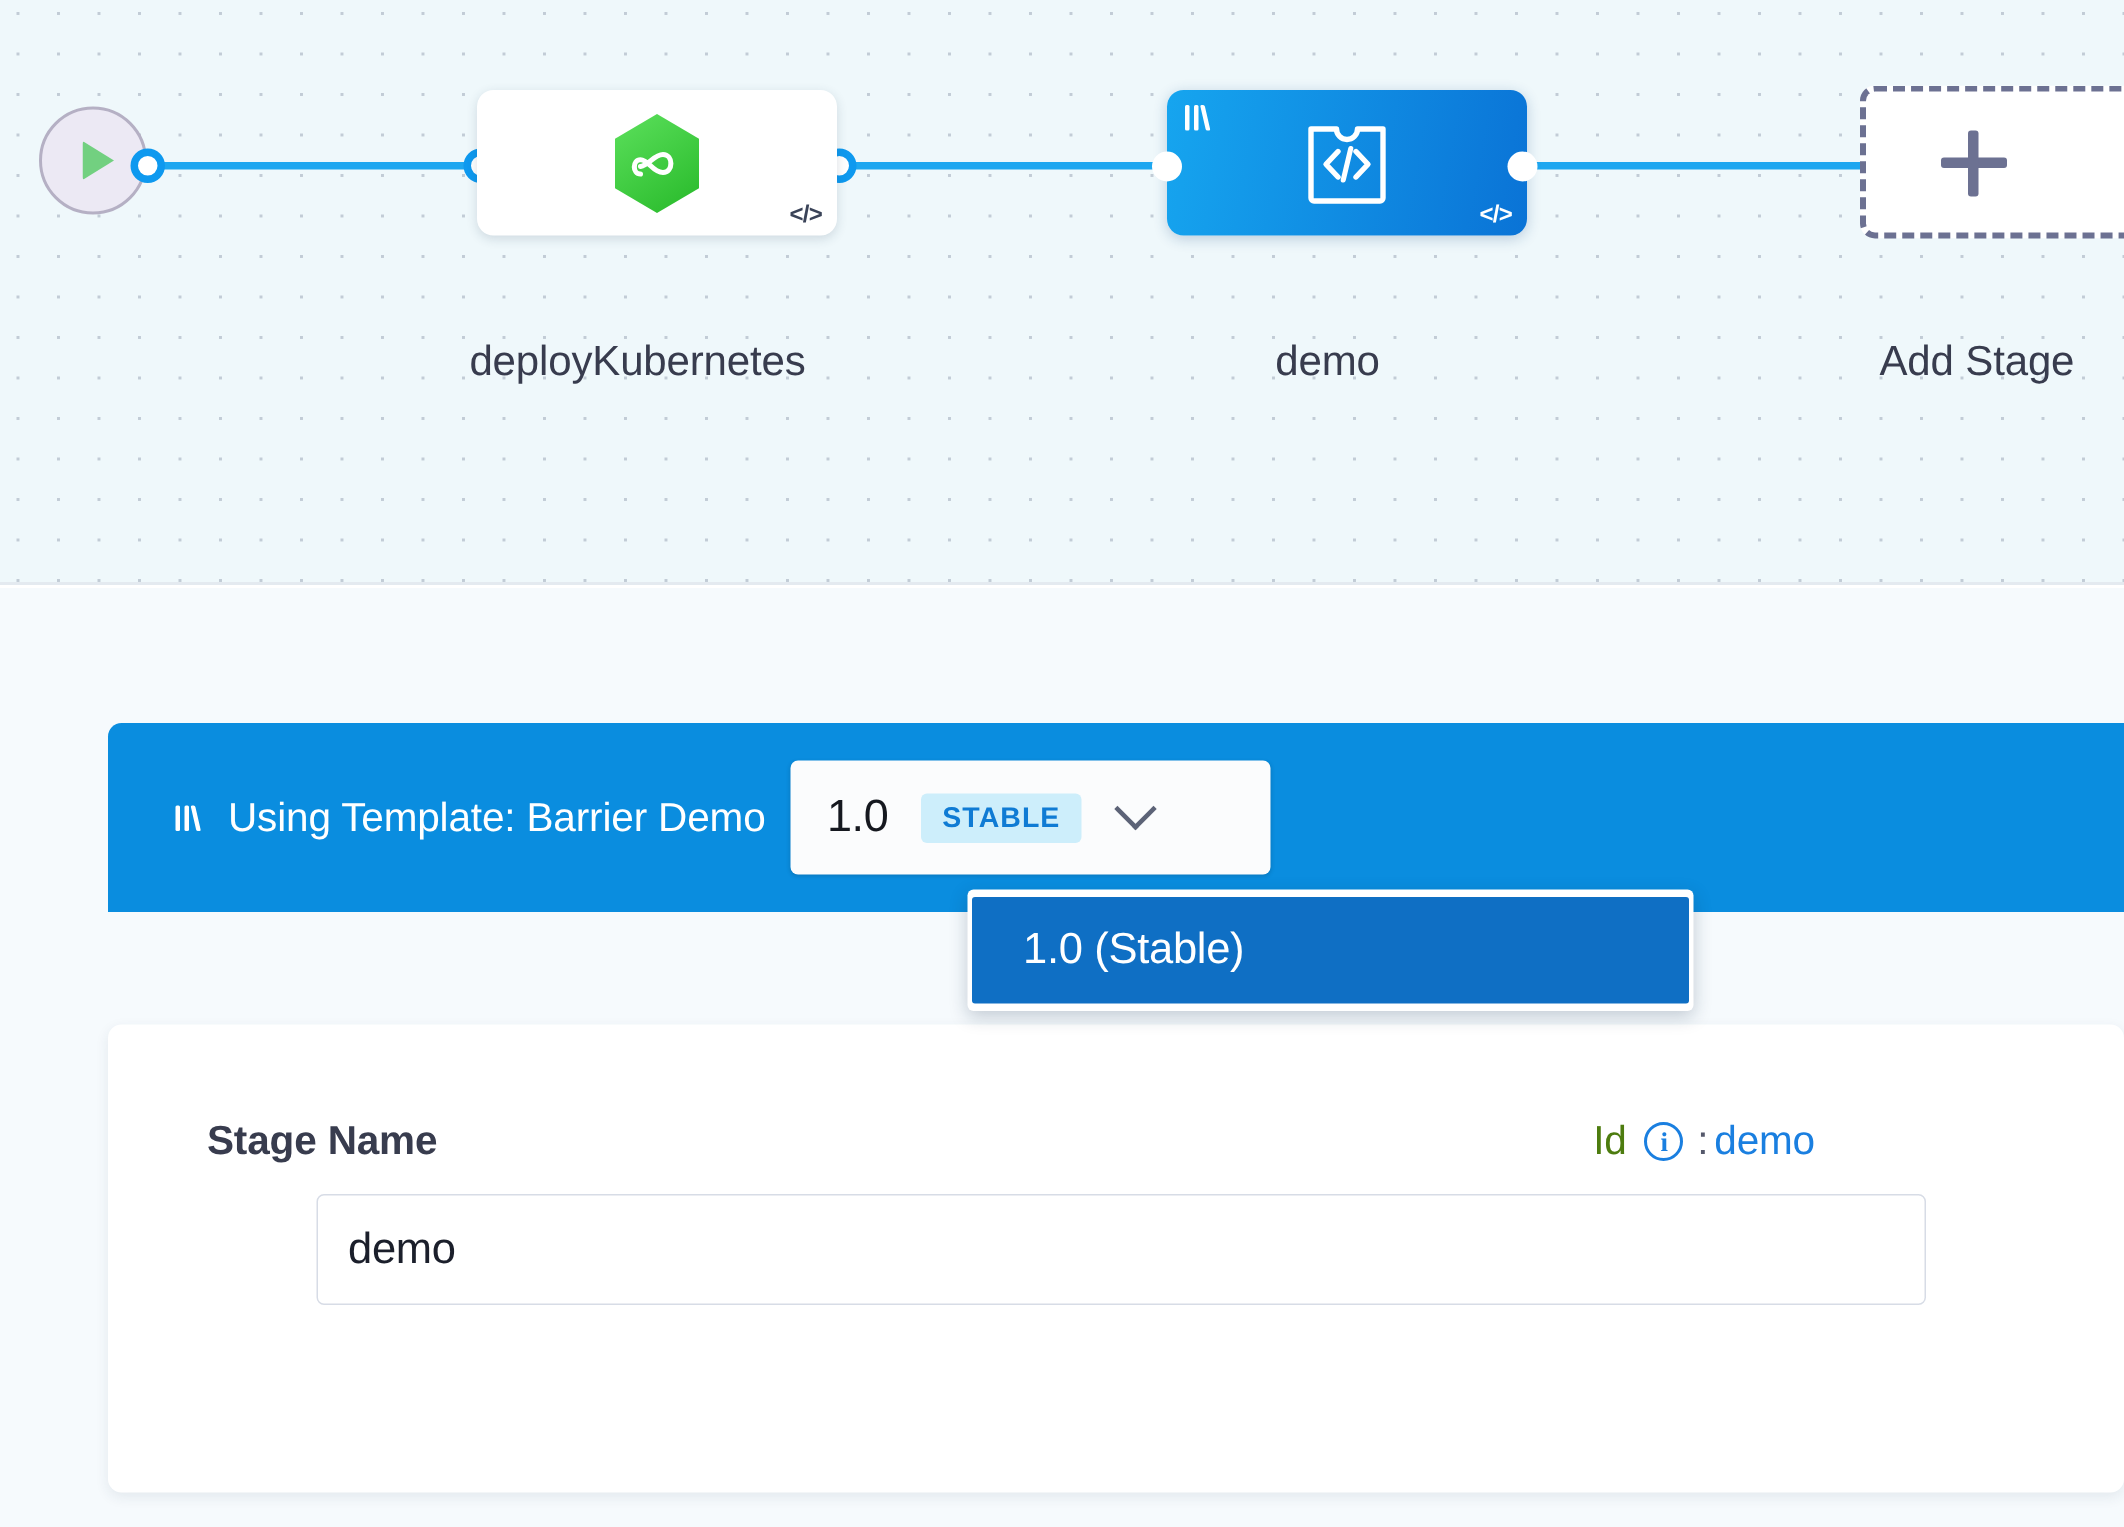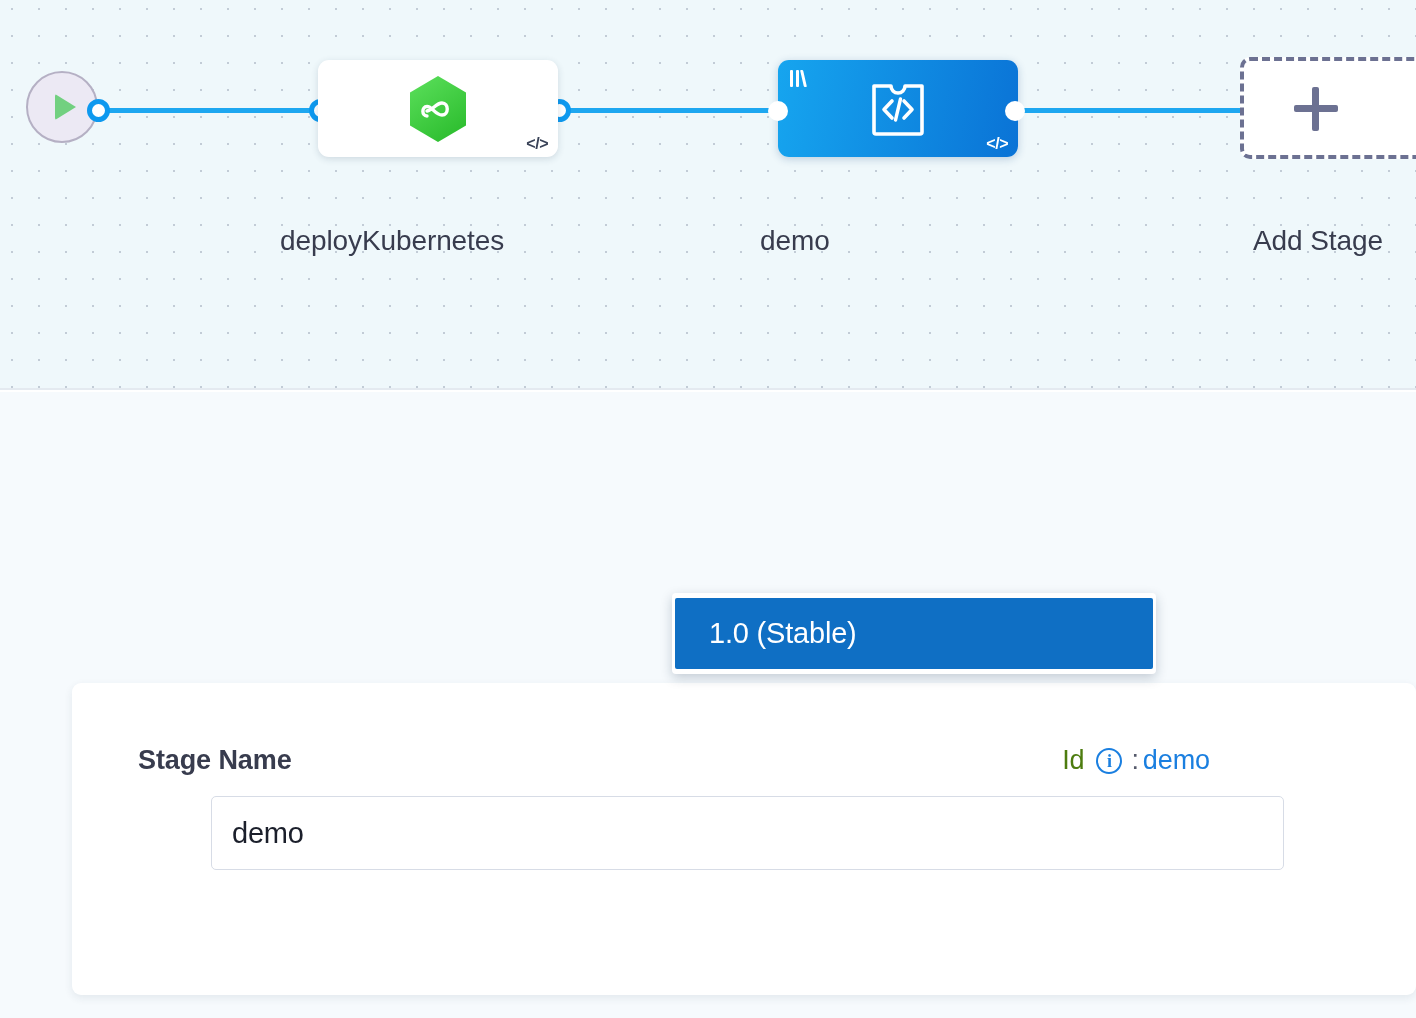--- a/index.html
+++ b/index.html
@@ -176,21 +176,21 @@
     position: absolute;
     background: #6c7192;
     border-radius: 2px;
   }
   .plus-h { width: 44px; height: 7px; left: 50px; top: 44px; }
   .plus-v { width: 7px; height: 44px; left: 68px; top: 26px; }
 
   
   .node-label {
     position: absolute;
-    text-align: left;
+    text-align: center;
     color: #383c4e;
     font-size: 28px;
     line-height: 1.38;
     letter-spacing: -0.1px;
     z-index: 2;
   }
   .node-label.k8s  { left: 280px; top: 222px; width: 290px; }
   .node-label.demo { left: 760px; top: 222px; width: 250px; }
   .node-label.add  { left: 1253px; top: 222px; width: 300px; text-align: left; white-space: nowrap; }
 
@@ -268,21 +268,20 @@
   
   .version-menu {
     position: absolute;
     left: 645px; top: 201px;
     width: 484px;
     background: #ffffff;
     border-radius: 4px;
     padding: 5px 3px;
     box-shadow: 0 4px 12px rgba(15,40,70,0.22);
     z-index: 20;
-    margin-left: 27px;
   }
   .version-menu-item {
     background: #0f6fc4;
     color: #ffffff;
     font-size: 29px;
     letter-spacing: -0.2px;
     padding: 19px 0 19px 34px;
     border-radius: 2px;
     cursor: pointer;
   }
@@ -412,20 +411,36 @@
       </span>
     </div>
 
     <div class="node-label k8s">deployKubernetes</div>
     <div class="node-label demo">demo</div>
     <div class="node-label add">Add Stage</div>
   </div>
 
   <div class="panel">
 
+    <div class="tpl-bar">
+      <span class="tpl-bar-icon">
+        <span class="tpl-bars">
+            <i></i>
+            <i></i>
+            <i></i>
+          </span>
+      </span>
+      <span class="tpl-bar-text">Using Template: Barrier Demo</span>
+
+      <div class="version-select">
+        <span class="version-value">1.0</span>
+        <span class="version-badge">STABLE</span>
+        <span class="chev"></span>
+      </div>
+    </div>
 
     <div class="version-menu">
       <div class="version-menu-item">1.0 (Stable)</div>
     </div>
 
     <div class="config-card">
       <div class="field-row">
         <span class="field-label">Stage Name</span>
         <span class="id-group">
           <span class="id-key">Id</span>

